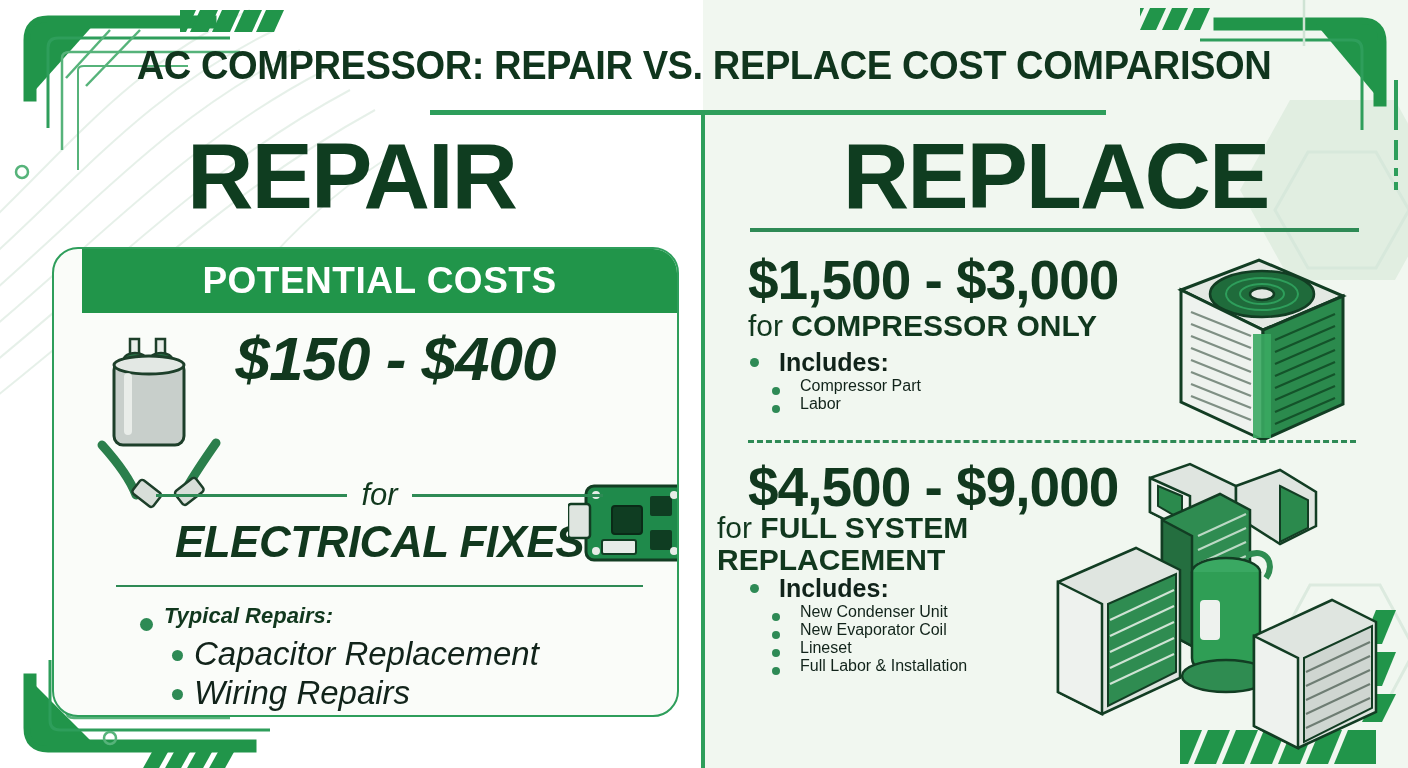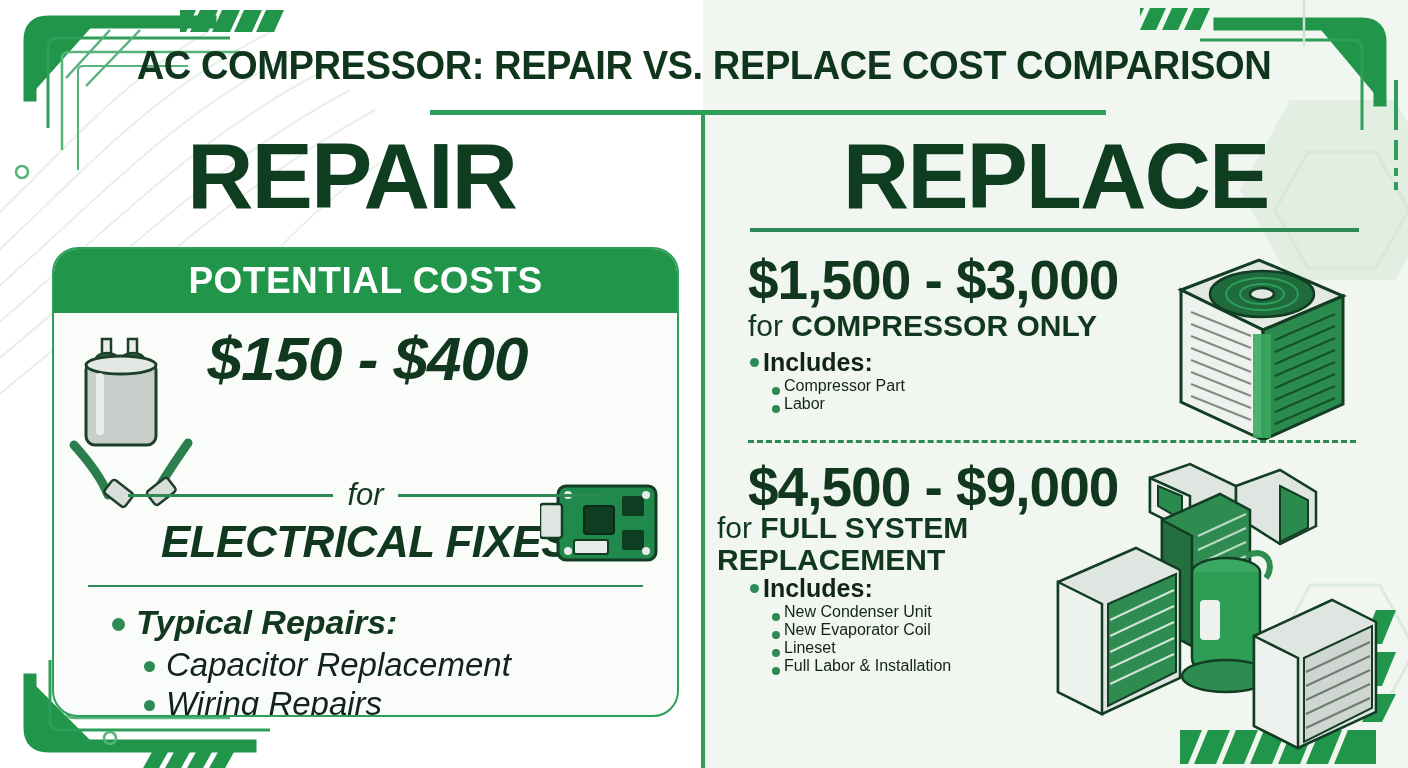--- a/index.html
+++ b/index.html
@@ -19,55 +19,55 @@
     white-space:nowrap;}
 
   .side-heading{position:absolute;top:124px;font-size:92px;font-weight:bold;
     color:#0f3d20;letter-spacing:-2px;text-align:center;}
   .side-heading.left{left:0;width:703px;}
   .side-heading.right{left:703px;width:705px;}
 
   
   .cost-card{position:absolute;left:52px;top:247px;width:627px;height:470px;
     border-radius:26px;border:2px solid #2e9e5b;background:#fafcf9;overflow:hidden;
-    box-sizing:border-box;}
+    box-sizing:border-box;padding-left:28px;}
   .card-head{height:64px;background:#21954a;display:flex;align-items:center;justify-content:center;}
   .card-head span{color:#ffffff;font-size:37px;font-weight:bold;letter-spacing:.5px;}
   .card-body{position:relative;padding:0;height:476px;font-style:italic;}
 
   .price-row{position:relative;height:78px;}
   .big-price{position:absolute;left:0;top:10px;width:627px;text-align:center;
     font-size:62px;font-weight:bold;color:#11381e;letter-spacing:-1px;}
   .for-row{position:relative;display:flex;align-items:center;justify-content:center;
     gap:14px;margin-top:86px;padding:0 74px;}
   .for-row .rule{flex:1;height:3px;background:#2e8a55;}
   .for-row .for-word{font-size:31px;color:#11381e;}
   .sub-head{text-align:center;font-size:44px;font-weight:bold;color:#11381e;
     letter-spacing:-.5px;margin-top:4px;}
   .card-sep{margin:18px 34px 0 34px;height:2px;background:#2e8a55;}
 
   .bullet-list{margin:16px 0 0 0;padding:0;list-style:none;}
   .bullet-list li{display:flex;align-items:flex-start;gap:11px;}
   .dot{flex:none;border-radius:50%;background:#2e8a55;}
   .lvl1{padding-left:58px;margin-bottom:4px;}
   .lvl1 .dot{width:13px;height:13px;margin-top:15px;}
-  .lvl1 .txt{font-size:34px;font-weight:bold;color:#11381e;}
+  .lvl1 .txt{font-size:22px;font-weight:bold;color:#11381e;}
   .lvl2{padding-left:90px;margin-bottom:1px;}
   .lvl2 .dot{width:11px;height:11px;margin-top:15px;background:#2e8a55;}
   .lvl2 .txt{font-size:33px;color:#11231a;}
 
   
   .r-rule{position:absolute;left:750px;width:609px;height:4px;background:#2e8a55;}
   .r-dashed{position:absolute;left:748px;width:608px;height:0;
     border-top:3px dashed #2e8a55;}
   .r-price{position:absolute;font-size:55px;font-weight:bold;color:#11381e;letter-spacing:-1px;}
   .r-for{position:absolute;font-size:30px;color:#11381e;line-height:1.06;}
   .r-for b{font-weight:bold;}
   .r-list{position:absolute;margin:0;padding:0;list-style:none;}
-  .r-list li{display:flex;align-items:flex-start;gap:4px;}
+  .r-list li{display:flex;align-items:flex-start;gap:20px;}
   .r-list .dot{width:9px;height:9px;margin-top:10px;}
   .r-inc{font-size:25px;font-weight:bold;color:#11231a;}
   .r-item{padding-left:22px;}
   .r-item .dot{width:8px;height:8px;margin-top:10px;}
   .r-item .txt{font-size:16px;color:#11231a;}
 
   
   .deco{position:absolute;pointer-events:none;}
   .corner-svg{position:absolute;}
 </style>

